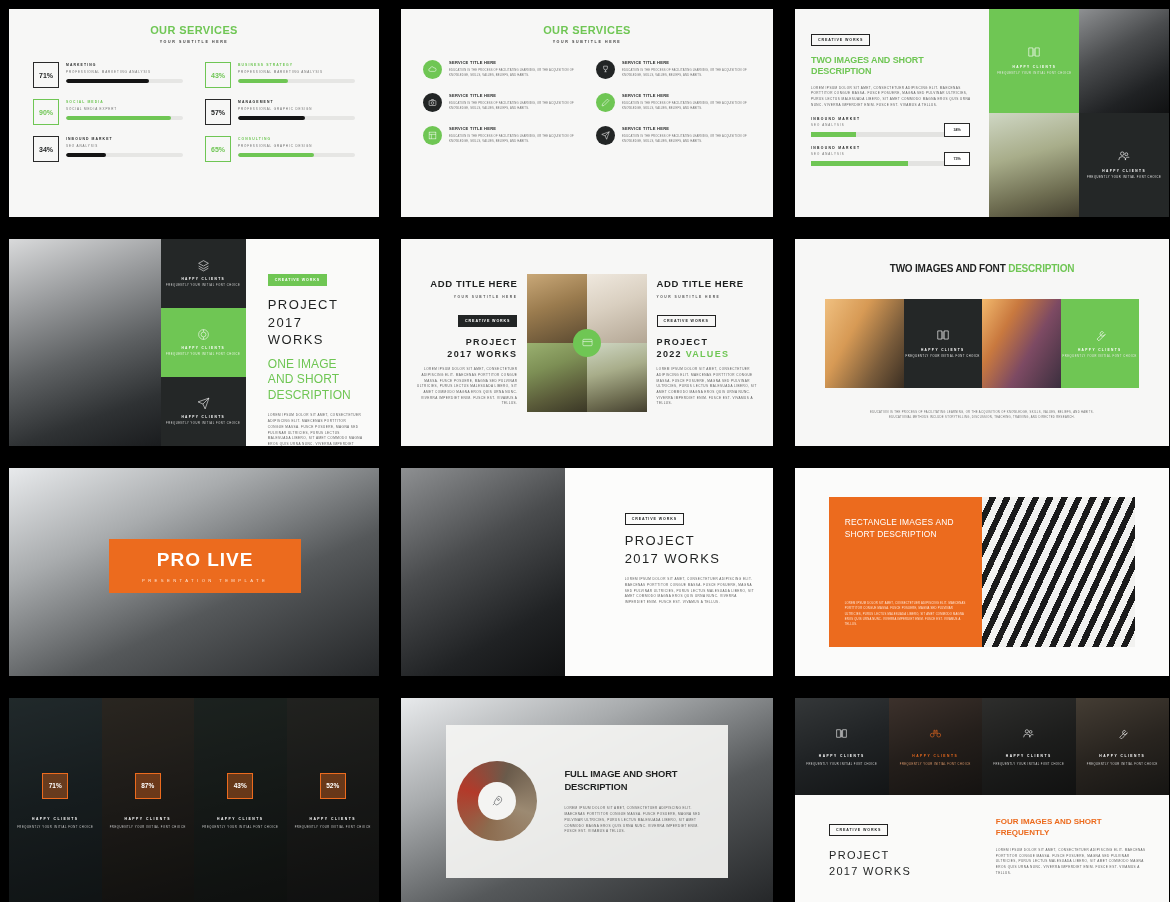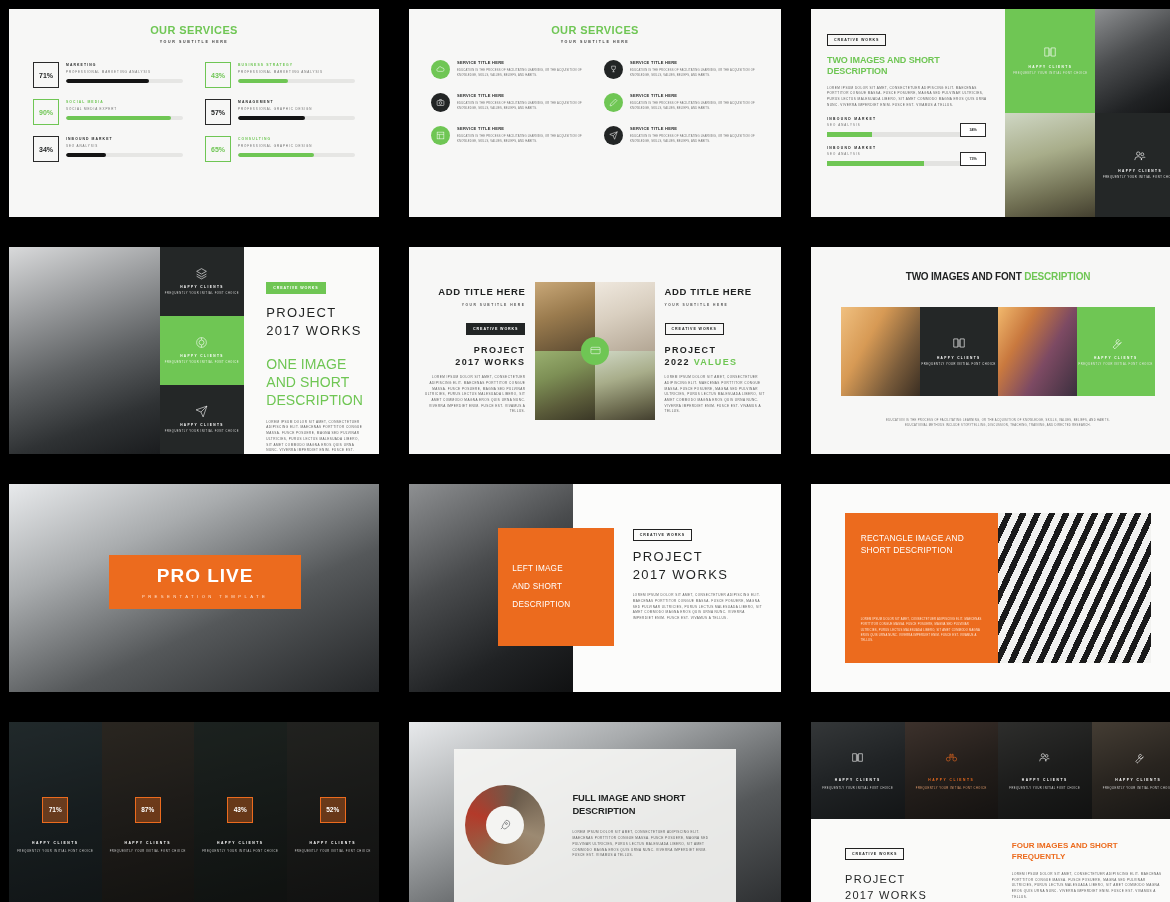--- a/index.html
+++ b/index.html
@@ -7,21 +7,21 @@
     width: 1170px; height: 902px;
     background: #000;
     font-family: "Liberation Sans", sans-serif;
     overflow: hidden;
   }
   .grid {
     width: 1170px; height: 902px;
     display: grid;
     grid-template-columns: 388px 390px 392px;
     grid-template-rows: 226px 225px 226px 225px;
-    gap: 12px;
+    gap: 4px;
     background: #000;
   }
   .cell { position: relative; overflow: hidden; background: #000; padding: 0; }
   .slide {
     position: absolute;
     left: 9px; top: 9px; right: 9px; bottom: 9px;
     background: #f7f7f6;
     overflow: hidden;
   }
   
@@ -98,21 +98,21 @@
   .img-d8{background:linear-gradient(160deg,#7b6a58 0%,#44392f 50%,#1e1a16 100%);}
 
   
   .s4 { display:flex; height:100%; }
   .s4-img { width:41%; }
   .s4-mid { width:23%; background:#242727; display:flex; flex-direction:column; }
   .s4-cell { flex:1; display:flex; flex-direction:column; align-items:center; justify-content:center; }
   .s4-cell svg { width:13px;height:13px;stroke:#fff;fill:none;stroke-width:1.1; margin-bottom:5px;}
   .s4-right { flex:1; background:#fafaf9; padding:28px 16px 0 22px; }
   .s4-h { font-size:13px; font-weight:500; letter-spacing:1.4px; color:#1f2121; line-height:1.35; margin-top:10px; }
-  .s4-sh { font-size:14px; font-weight:500; letter-spacing:.1px; color:#6fc654; line-height:1.3; margin-top:16px; }
+  .s4-sh { font-size:12px; font-weight:500; letter-spacing:.1px; color:#6fc654; line-height:1.3; margin-top:8px; }
 
   
   .s5 { display:flex; height:100%; align-items:center; padding:0 12px; gap:10px; }
   .s5-col { width:30%; }
   .s5-col.r { text-align:left; }
   .s5-col.l { text-align:right; }
   .s5-t { font-size:9.5px; font-weight:700; letter-spacing:.6px; color:#1f2121; line-height:1.25; }
   .s5-s { font-size:3.3px; font-weight:700; letter-spacing:1.5px; color:#555; margin-top:5px; text-transform:uppercase;}
   .s5-pr { font-size:9px; font-weight:700; letter-spacing:1.3px; color:#1f2121; line-height:1.35; margin-top:9px;}
   .s5-mid { flex:1; position:relative; display:grid; grid-template-columns:1fr 1fr; grid-template-rows:1fr 1fr; height:138px;}
@@ -534,35 +534,30 @@
       <div class="s8">
         <div class="s8-img img-model"></div>
         <div class="s8-right">
           <div class="tagbox">CREATIVE WORKS</div>
           <div class="s4-h" style="margin-top:7px">
             <div>PROJECT</div>
             <div>2017 WORKS</div>
           </div>
           <div class="tiny" style="margin-top:10px">LOREM IPSUM DOLOR SIT AMET, CONSECTETUER ADIPISCING ELIT. MAECENAS PORTTITOR CONGUE MASSA. FUSCE POSUERE, MAGNA SED PULVINAR ULTRICIES, PURUS LECTUS MALESUADA LIBERO, SIT AMET COMMODO MAGNA EROS QUIS URNA NUNC. VIVERRA IMPERDIET ENIM. FUSCE EST. VIVAMUS A TELLUS.</div>
         </div>
-        <div class="s8-block">
-          <div>LEFT IMAGE</div>
-          <div>AND SHORT</div>
-          <div>DESCRIPTION</div>
-        </div>
       </div>
     </div>
   </div>
 
   <div class="cell">
     <div class="slide">
       <div class="s9">
         <div class="s9-box">
           <div class="s9-l">
-            <div class="s9-h">RECTANGLE IMAGE AND SHORT DESCRIPTION</div>
+            <div class="s9-h">RECTANGLE IMAGES AND SHORT DESCRIPTION</div>
             <div class="s9-p">LOREM IPSUM DOLOR SIT AMET, CONSECTETUER ADIPISCING ELIT. MAECENAS PORTTITOR CONGUE MASSA. FUSCE POSUERE, MAGNA SED PULVINAR ULTRICIES, PURUS LECTUS MALESUADA LIBERO, SIT AMET COMMODO MAGNA EROS QUIS URNA NUNC. VIVERRA IMPERDIET ENIM. FUSCE EST. VIVAMUS A TELLUS.</div>
           </div>
           <div class="s9-r img-zebra"></div>
         </div>
       </div>
     </div>
   </div>
 
   <div class="cell">
     <div class="slide" style="background:#15191a">

